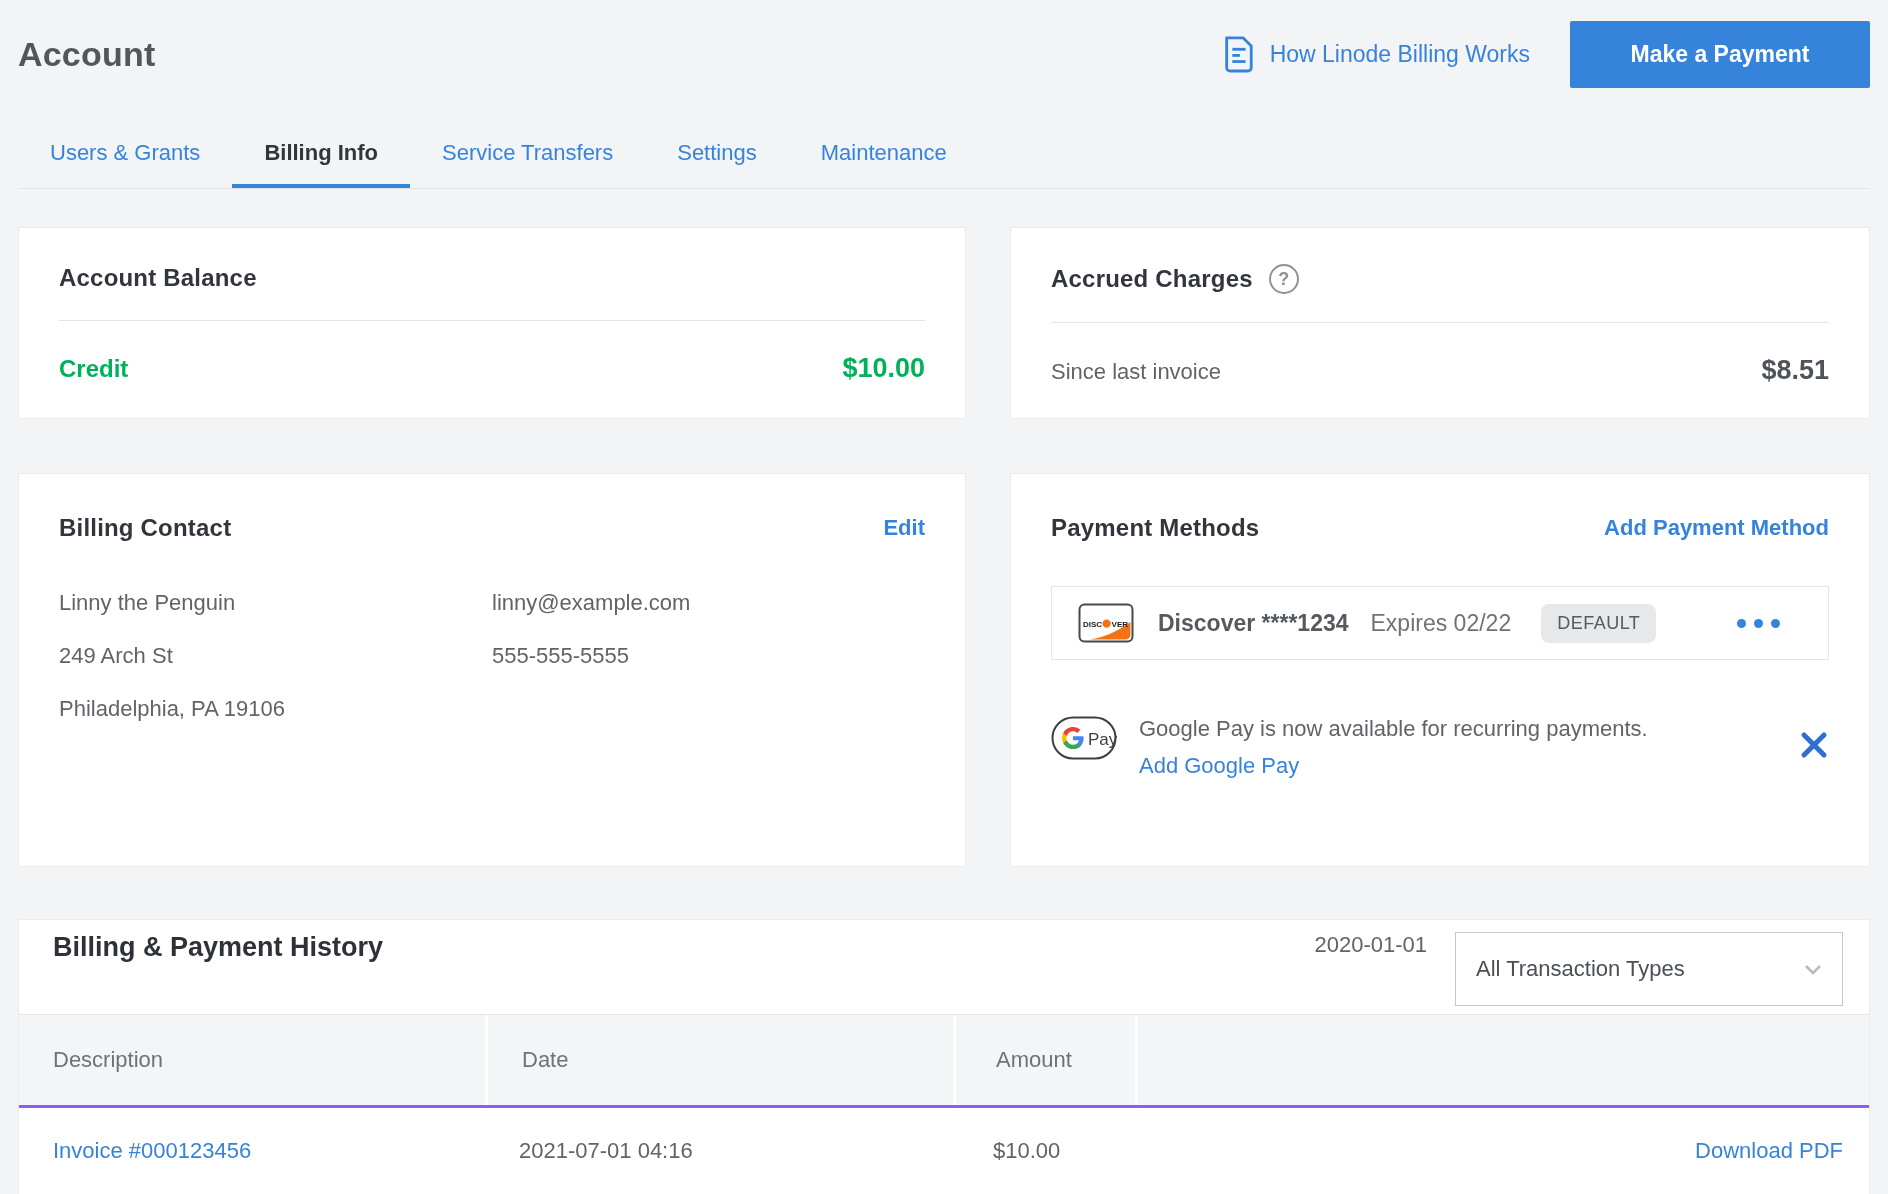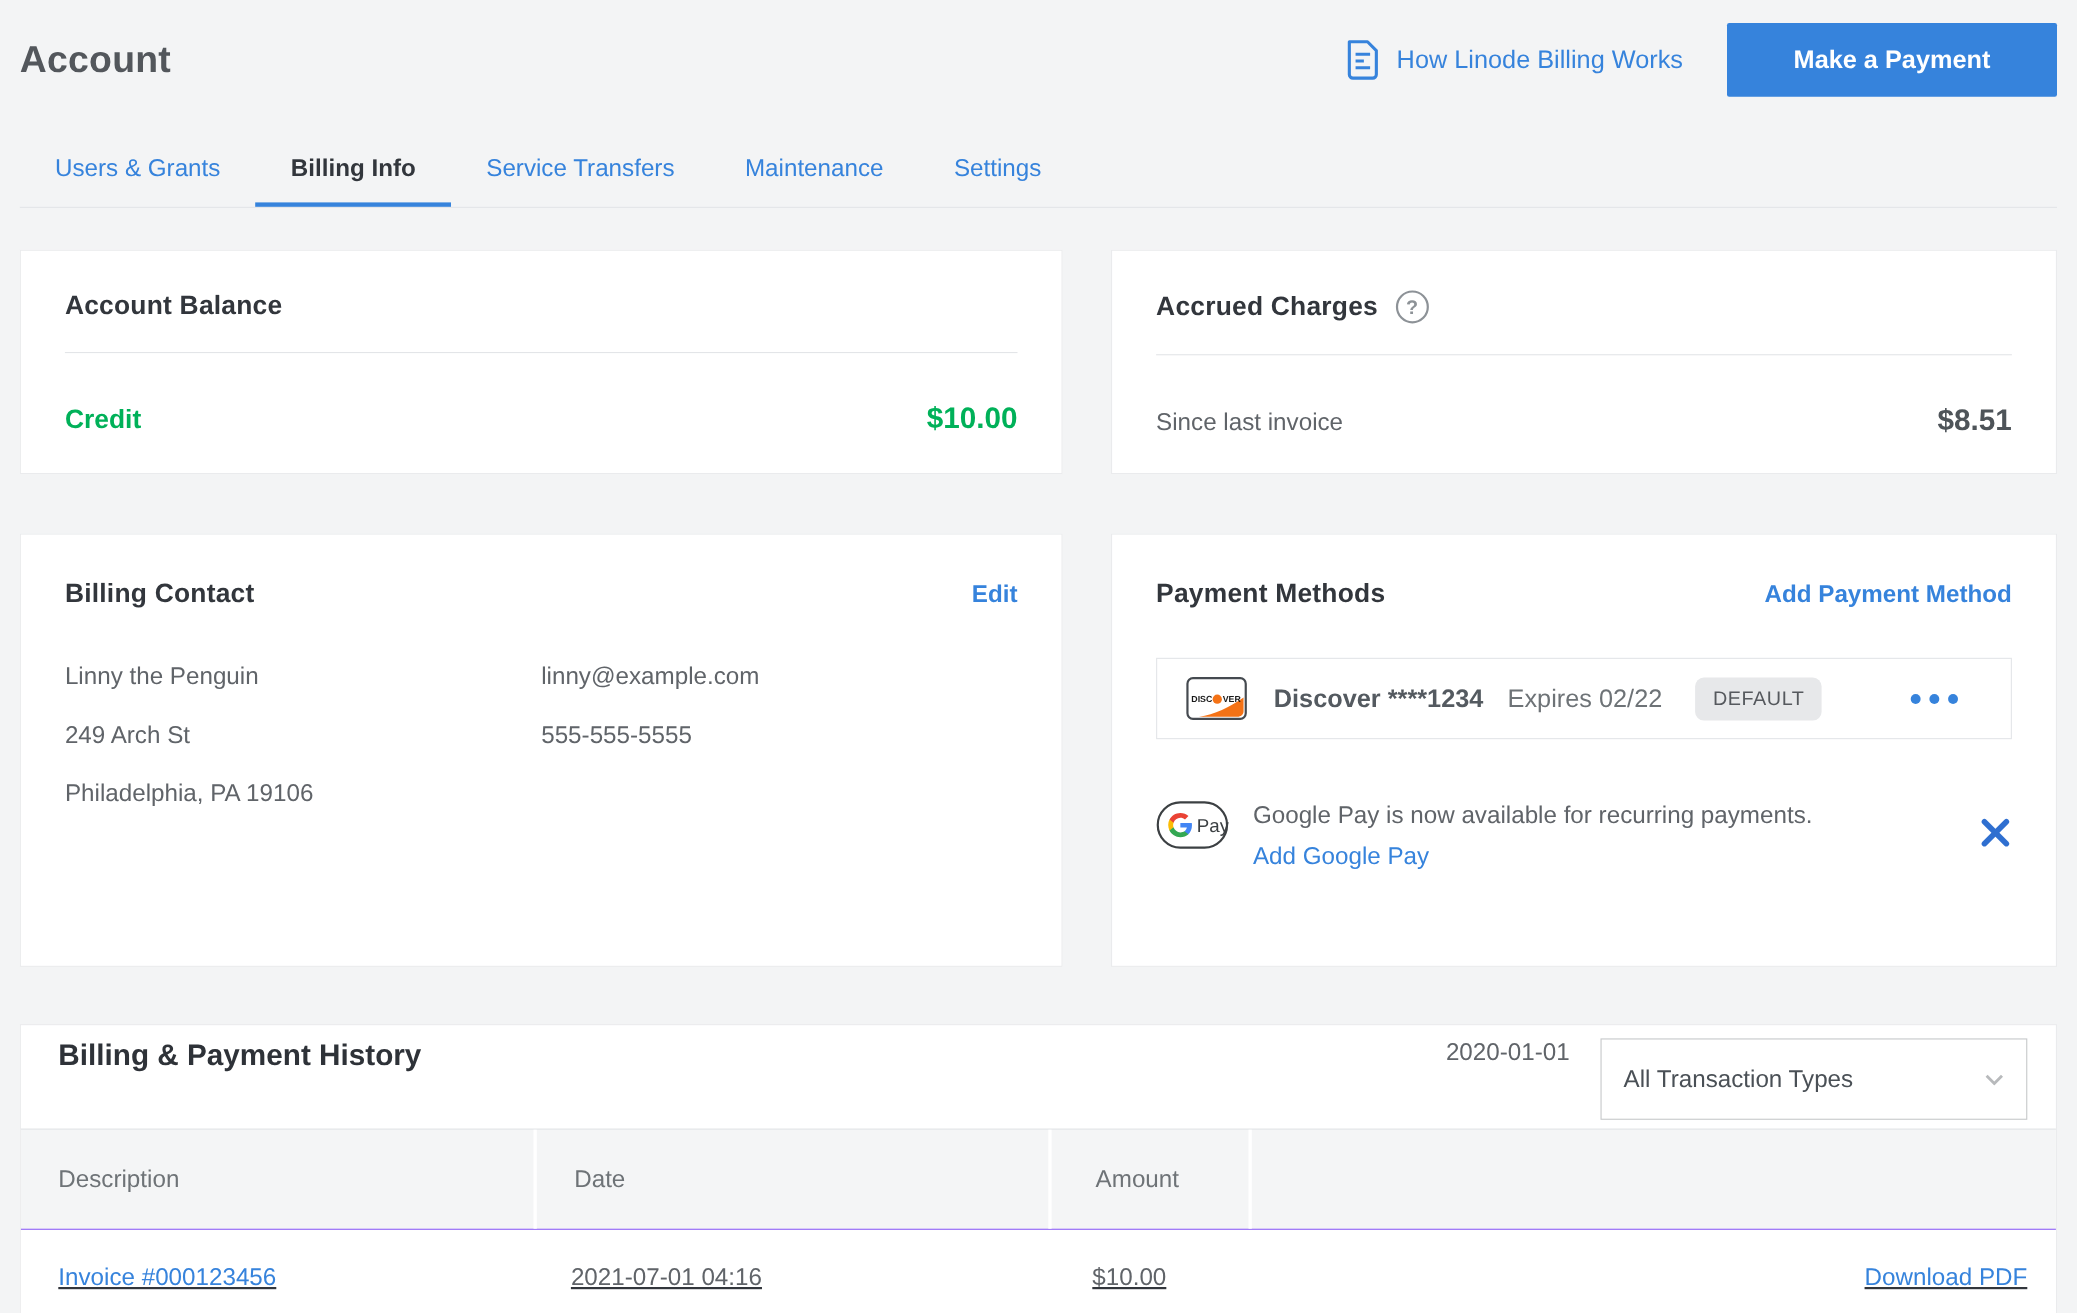--- a/index.html
+++ b/index.html
@@ -33,21 +33,21 @@
   
   .cards-grid { margin-top: 38px; display: grid; grid-template-columns: 1fr 1fr; gap: 54px 44px; }
   .card { background: #fff; border: 1px solid #eaebed; }
   .card.small { padding: 36px 40px 32px; }
   .card.tall { min-height: 394px; padding: 40px 40px 36px; }
   .card-head { display: flex; align-items: center; }
   .card-title { font-size: 24px; font-weight: 700; color: #32363c; letter-spacing: .2px; }
   .head-link { margin-left: auto; font-size: 22px; font-weight: 600; color: #3683dc;
     text-decoration: none; cursor: pointer; }
   .rule { border: none; border-top: 1px solid #e3e5e8; margin-top: 28px; }
-  .value-row { display: flex; align-items: baseline; justify-content: space-between; margin-top: 44px; }
+  .value-row { display: flex; align-items: baseline; justify-content: space-between; margin-top: 32px; }
   .green { color: #00b159 !important; }
   .value-label { font-size: 24px; font-weight: 700; }
   .value-label.muted { font-size: 22px; font-weight: 400; color: #606469; }
   .value-amount { font-size: 27px; font-weight: 700; }
   .value-amount.dark { color: #4e5459; font-weight: 600; }
   .help-icon { margin-left: 16px; width: 30px; height: 30px; border: 2px solid #8d9297;
     border-radius: 50%; display: inline-flex; align-items: center; justify-content: center;
     font-size: 18px; font-weight: 700; color: #8d9297; cursor: pointer; }
 
   
@@ -83,21 +83,21 @@
   .select.wide { width: 388px; }
   .select.narrow { width: 266px; margin-left: 30px; }
 
   .table-header { display: flex; background: #f4f5f6; border-top: 1px solid #e3e5e8; }
   .th { font-size: 22px; color: #6e7377; padding: 32px 0 32px 34px; }
   .th + .th { border-left: 3px solid #fff; }
   .col-desc { width: 466px; }
   .col-date { width: 468px; }
   .col-amount { width: 182px; padding-left: 40px; }
   .col-actions { flex: 1; }
-  .table-row { display: flex; align-items: center; background: #fff; border-top: 1px solid #8b5cf6; text-decoration: underline; }
+  .table-row { display: flex; align-items: center; background: #fff; border-top: 3px solid #8b5cf6; }
   .td { font-size: 22px; color: #606469; padding: 30px 0 30px 34px; }
   .td.col-amount { padding-left: 40px; }
   .td.col-actions { text-align: right; padding-right: 26px; }
   a.blue-link { color: #3683dc; text-decoration: none; cursor: pointer; }
 </style>
 </head>
 <body>
 
 <div class="page">
 
@@ -112,22 +112,22 @@
       </svg>
       <span>How Linode Billing Works</span>
     </a>
     <button class="primary-btn">Make a Payment</button>
   </div>
 
   <nav class="tabs">
     <div class="tab">Users &amp; Grants</div>
     <div class="tab active">Billing Info</div>
     <div class="tab">Service Transfers</div>
+    <div class="tab">Settings</div>
     <div class="tab">Maintenance</div>
-    <div class="tab">Settings</div>
   </nav>
 
   <div class="cards-grid">
 
     <section class="card small">
       <div class="card-head">
         <h2 class="card-title">Account Balance</h2>
       </div>
       <hr class="rule">
       <div class="value-row">

